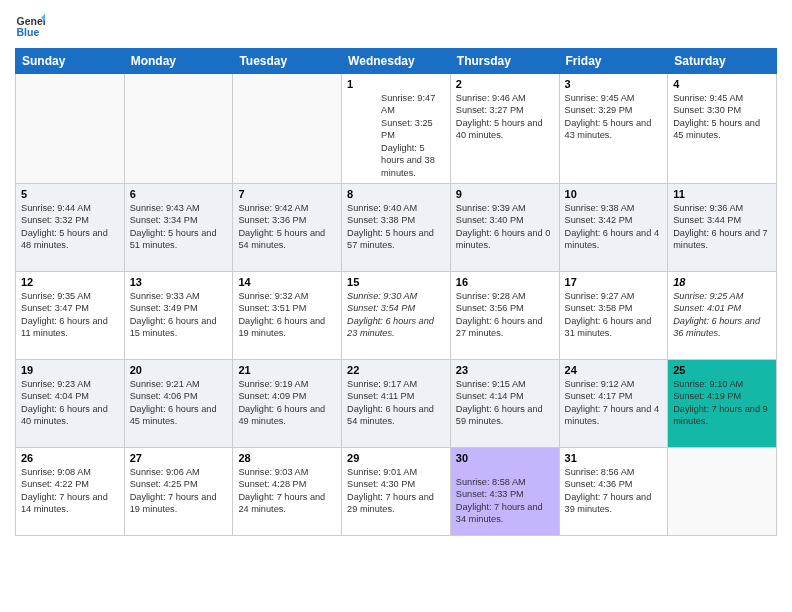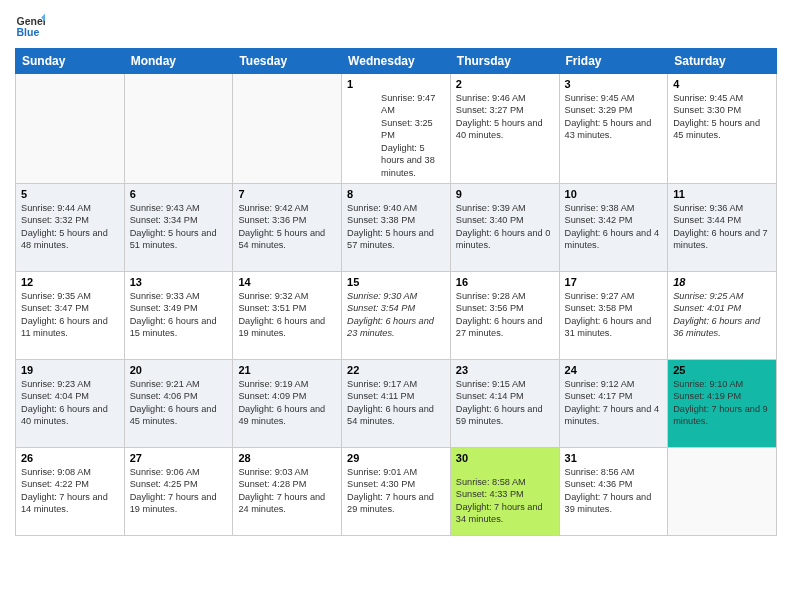--- a/index.html
+++ b/index.html
@@ -303,21 +303,21 @@
             <div class="day-info" style="white-space: pre-line;">Sunrise: 9:03 AM
 Sunset: 4:28 PM
 Daylight: 7 hours and 24 minutes.</div>
           </td>
           <td style="background-color: rgb(255, 255, 255);">
             <span class="day-num">29</span>
             <div class="day-info" style="white-space: pre-line;">Sunrise: 9:01 AM
 Sunset: 4:30 PM
 Daylight: 7 hours and 29 minutes.</div>
           </td>
-          <td style="background-color: #bef264;">
+          <td style="background-color: #c4b5fd;">
             <span class="day-num">30</span>
             <div class="day-info" style="white-space: pre-line; margin-top: 12px;">Sunrise: 8:58 AM
 Sunset: 4:33 PM
 Daylight: 7 hours and 34 minutes.</div>
           </td>
           <td style="background-color: rgb(255, 255, 255);">
             <span class="day-num">31</span>
             <div class="day-info" style="white-space: pre-line;">Sunrise: 8:56 AM
 Sunset: 4:36 PM
 Daylight: 7 hours and 39 minutes.</div>

